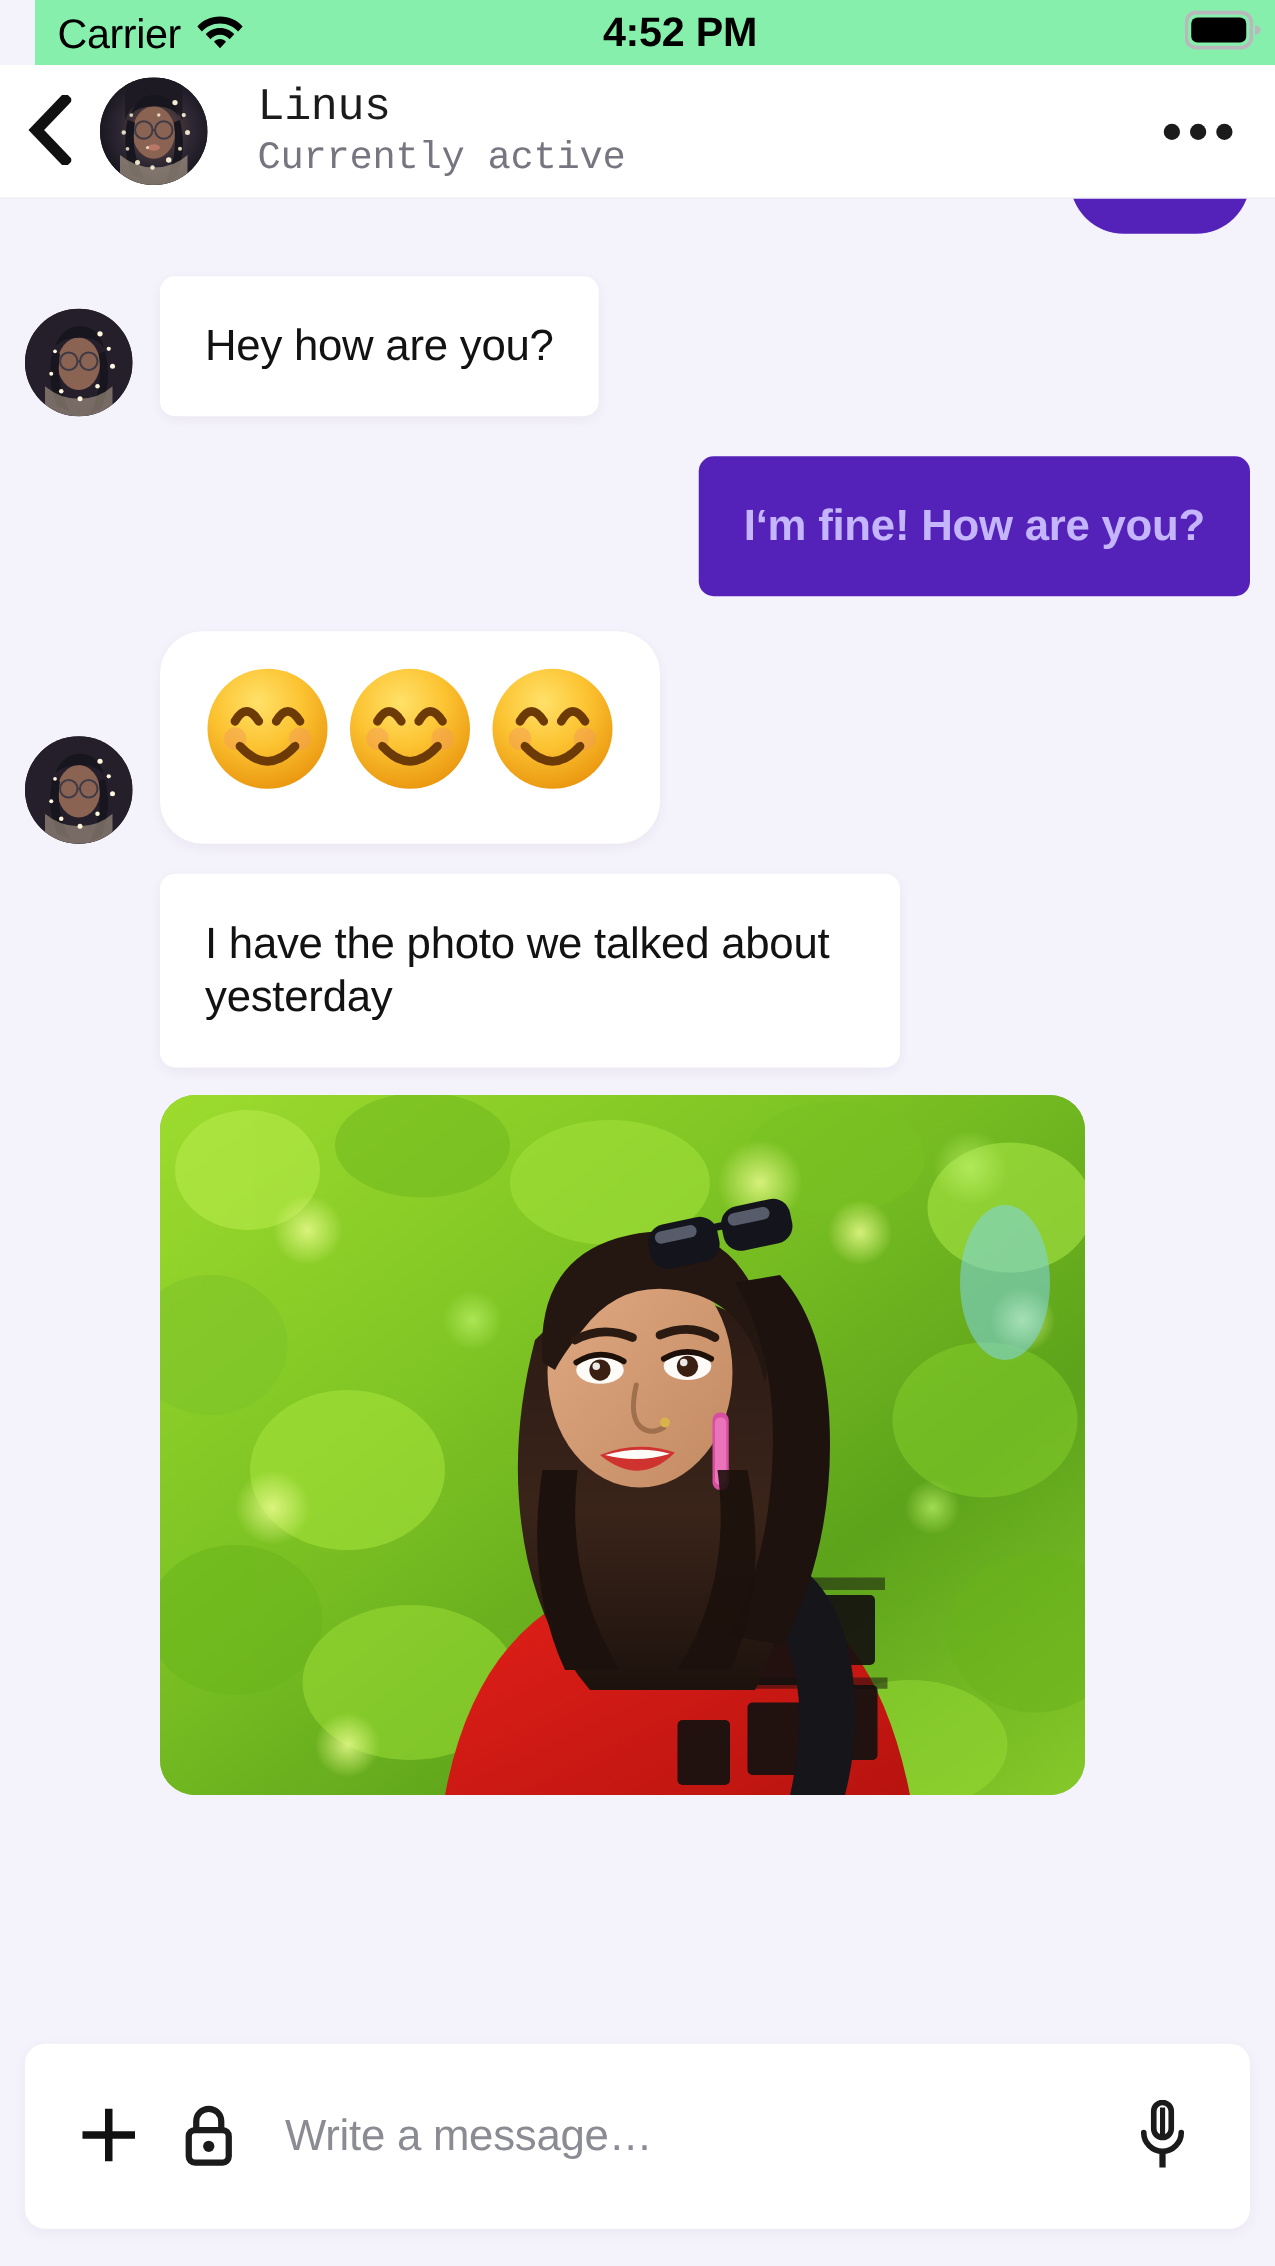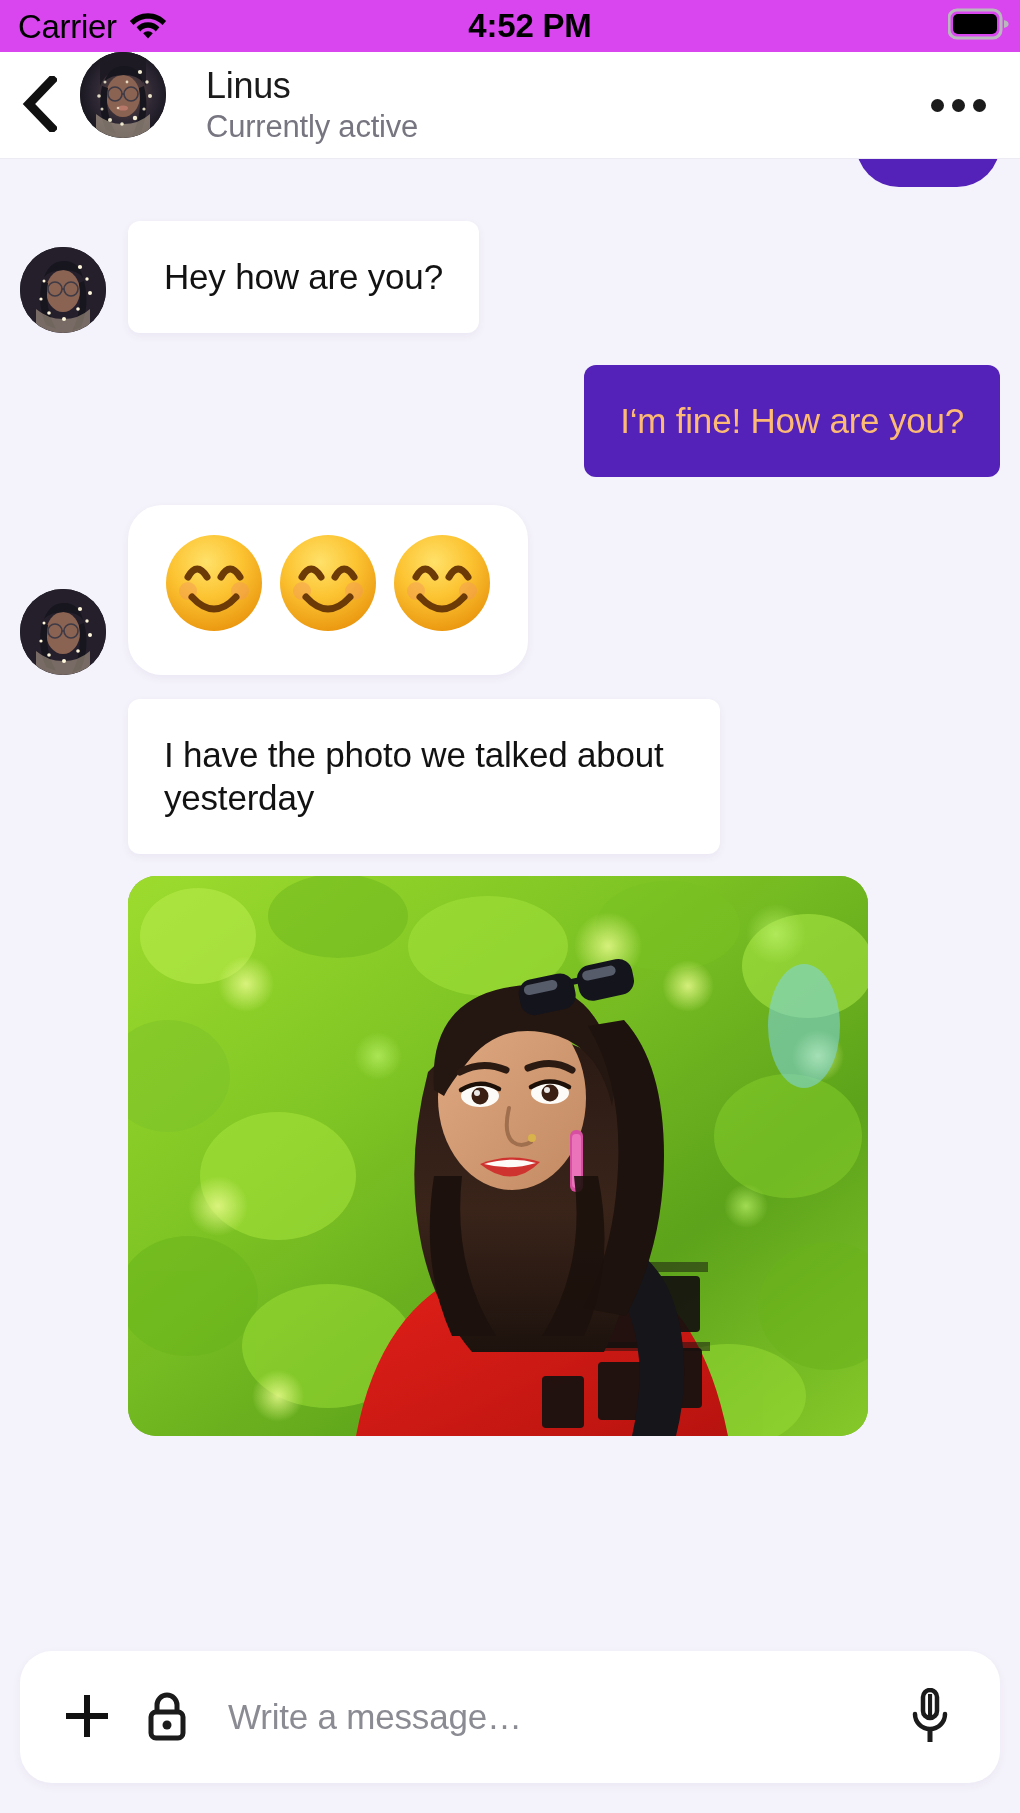--- a/index.html
+++ b/index.html
@@ -19,24 +19,25 @@
     height: 1813px;
     background: #F4F2FA;
     display: flex;
     flex-direction: column;
   }
 
   
   .status-bar {
     position: relative;
     height: 52px;
-    background: #d946ef;
+    background: #86efac;
     display: flex;
     align-items: center;
     flex: 0 0 auto;
+    margin-left: 28px;
   }
   .status-left {
     position: absolute;
     left: 18px;
     top: 0;
     height: 52px;
     display: flex;
     align-items: center;
     gap: 12px;
   }
@@ -66,22 +67,24 @@
     display: flex;
     align-items: center;
   }
 
   
   .nav-header {
     position: relative;
     height: 107px;
     background: #ffffff;
     display: flex;
+    align-items: center;
     flex: 0 0 auto;
     border-bottom: 1px solid #ECEAF3;
+    font-family: Liberation Mono, monospace;
   }
   .back-button {
     width: 78px;
     height: 107px;
     display: flex;
     align-items: center;
     justify-content: center;
     cursor: pointer;
     background: transparent;
     border: none;
@@ -190,21 +193,22 @@
     max-width: 740px;
     position: relative;
   }
   .bubble.in {
     background: #ffffff;
     color: #121212;
     box-shadow: 0 3px 9px rgba(80,60,140,0.06);
   }
   .bubble.out {
     background: #5422B8;
-    color: #fdba74;
+    color: #c4b5fd;
+    font-weight: bold;
   }
   .bubble.wide { max-width: 740px; width: 592px; }
 
   .emoji-bubble {
     background: #ffffff;
     border-radius: 34px;
     padding: 26px 34px 40px 34px;
     box-shadow: 0 3px 9px rgba(80,60,140,0.06);
     display: flex;
     align-items: center;
@@ -234,22 +238,22 @@
   .photo-art { position: absolute; inset: 0; width: 100%; height: 100%; }
 
   
   .composer-area {
     flex: 0 0 auto;
     padding: 20px 20px 30px 20px;
     background: #F4F2FA;
   }
   .composer {
     background: #ffffff;
-    border-radius: 32px;
-    height: 132px;
+    border-radius: 16px;
+    height: 148px;
     display: flex;
     align-items: center;
     padding: 0 30px;
     box-shadow: 0 3px 10px rgba(80,60,140,0.05);
   }
   .composer-btn {
     width: 74px;
     height: 100px;
     display: flex;
     align-items: center;

